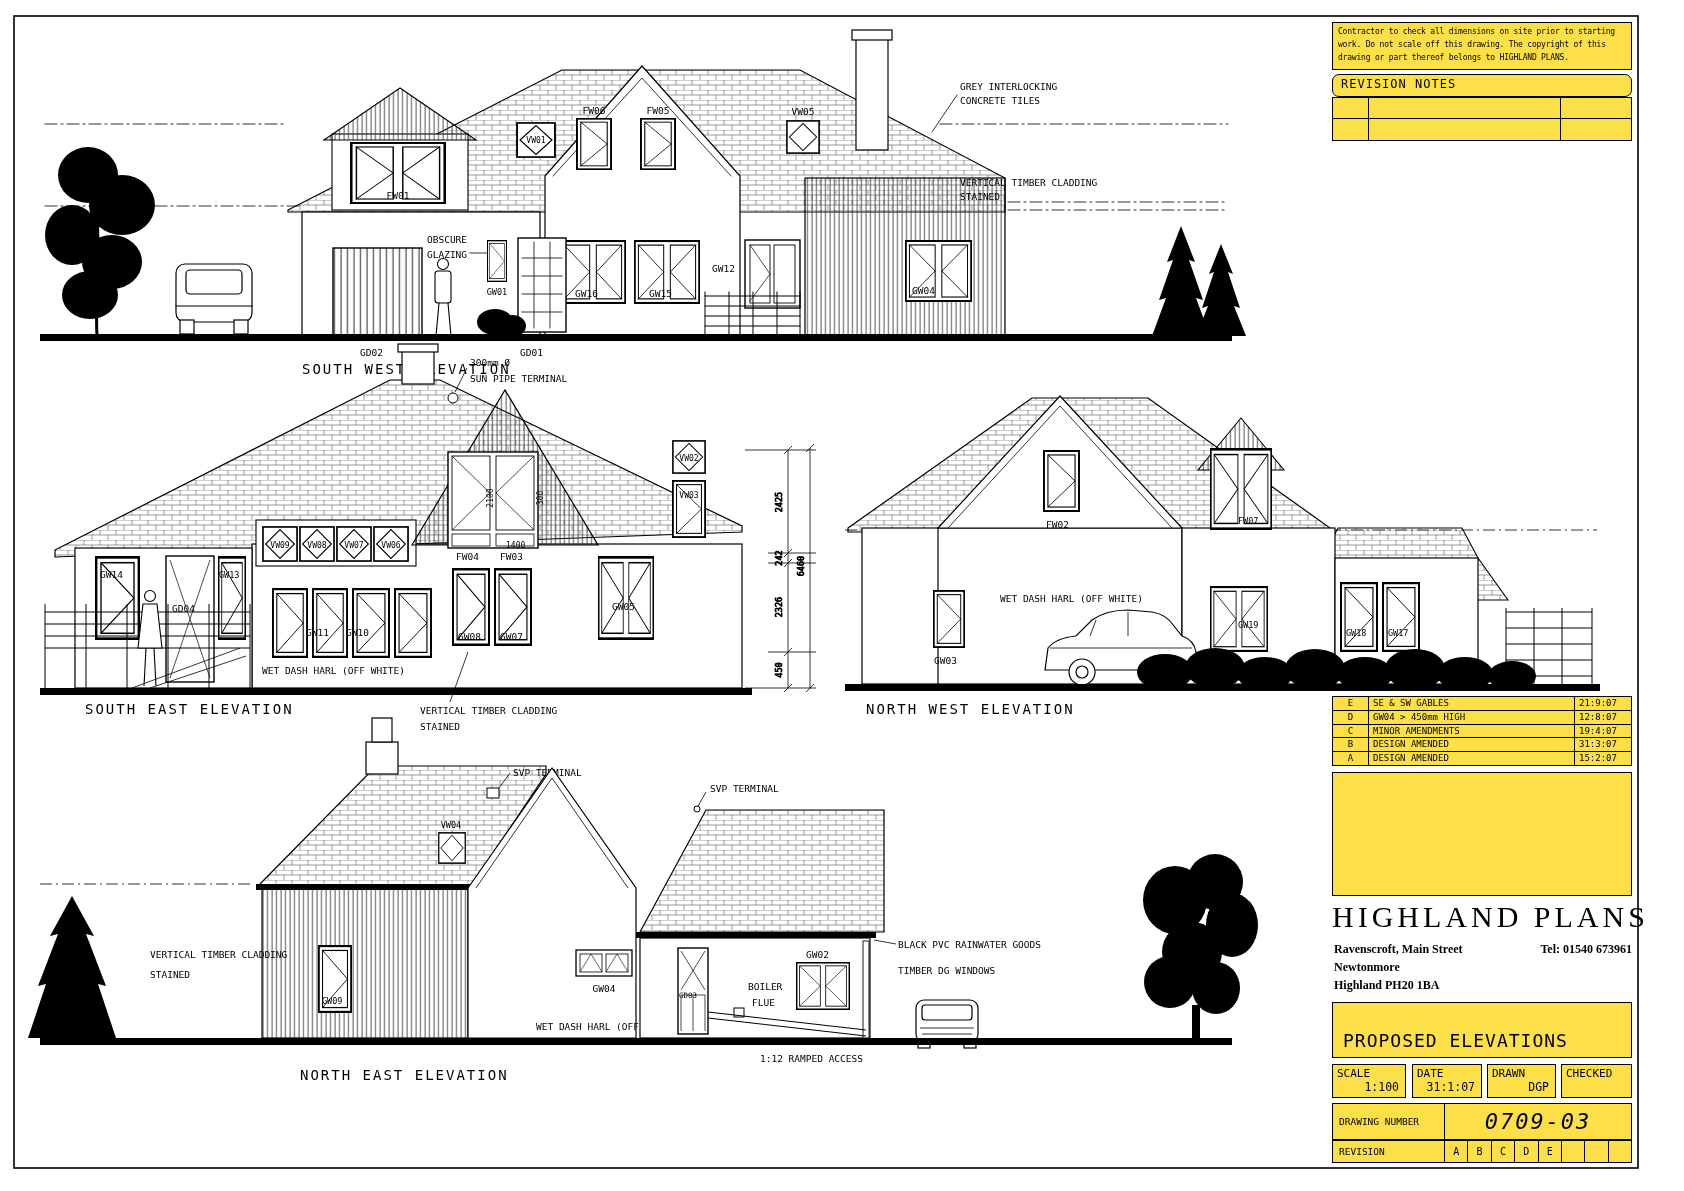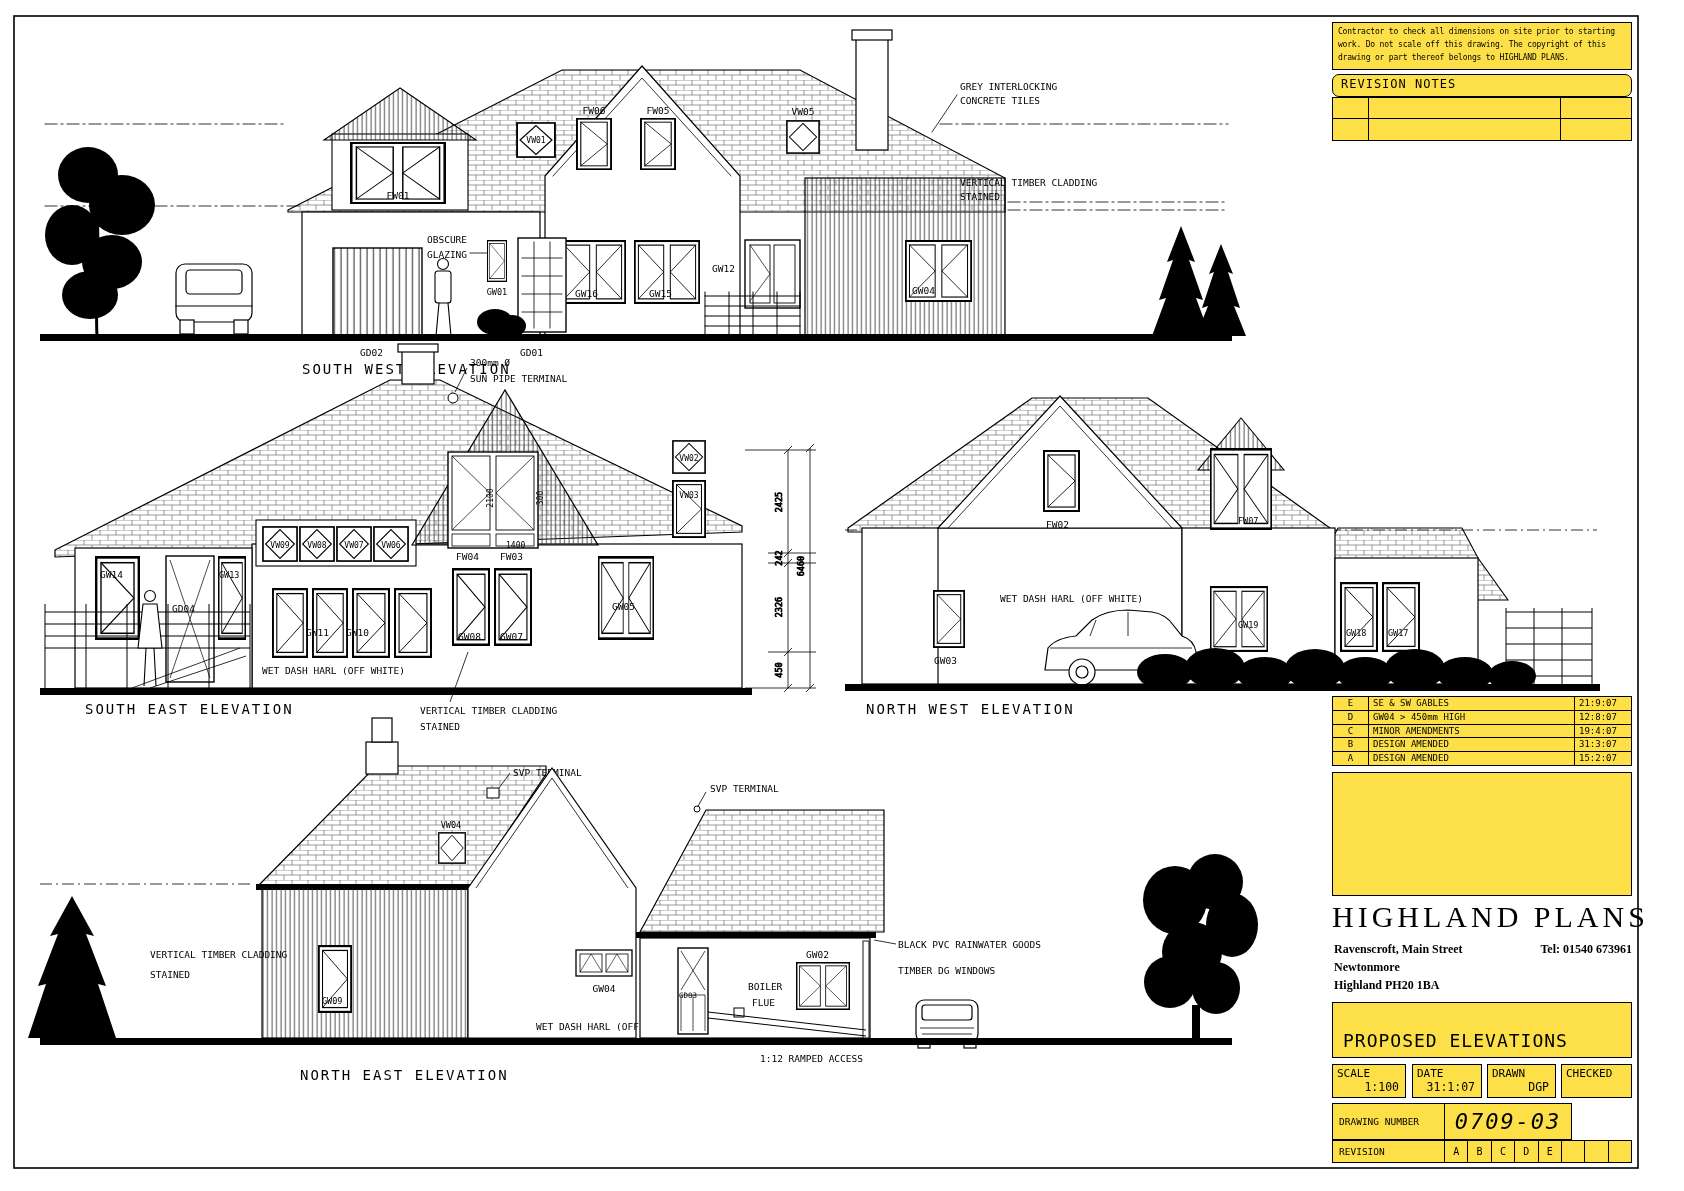--- a/index.html
+++ b/index.html
@@ -530,21 +530,21 @@
 </div>
 <div class="bx fbx" style="left:1487px;top:1064px;width:69px;height:34px;">
   <span class="flab">DRAWN</span>
   <span class="fval">DGP</span>
 </div>
 <div class="bx fbx" style="left:1561px;top:1064px;width:71px;height:34px;padding-left:8px;">
   <span class="flab">CHECKED</span>
   <span class="fval"></span>
 </div>
 
-<div class="bx dnum" style="left:1332px;top:1103px;width:240px;height:37px;">
+<div class="bx dnum" style="left:1332px;top:1103px;width:300px;height:37px;">
   <div class="dl">DRAWING NUMBER</div>
   <div class="dv">0709-03</div>
 </div>
 
 <div class="bx rstrip" style="left:1332px;top:1140px;width:300px;height:23px;">
   <div class="dl">REVISION</div>
   <div class="rc">A</div>
   <div class="rc">B</div>
   <div class="rc">C</div>
   <div class="rc">D</div>

